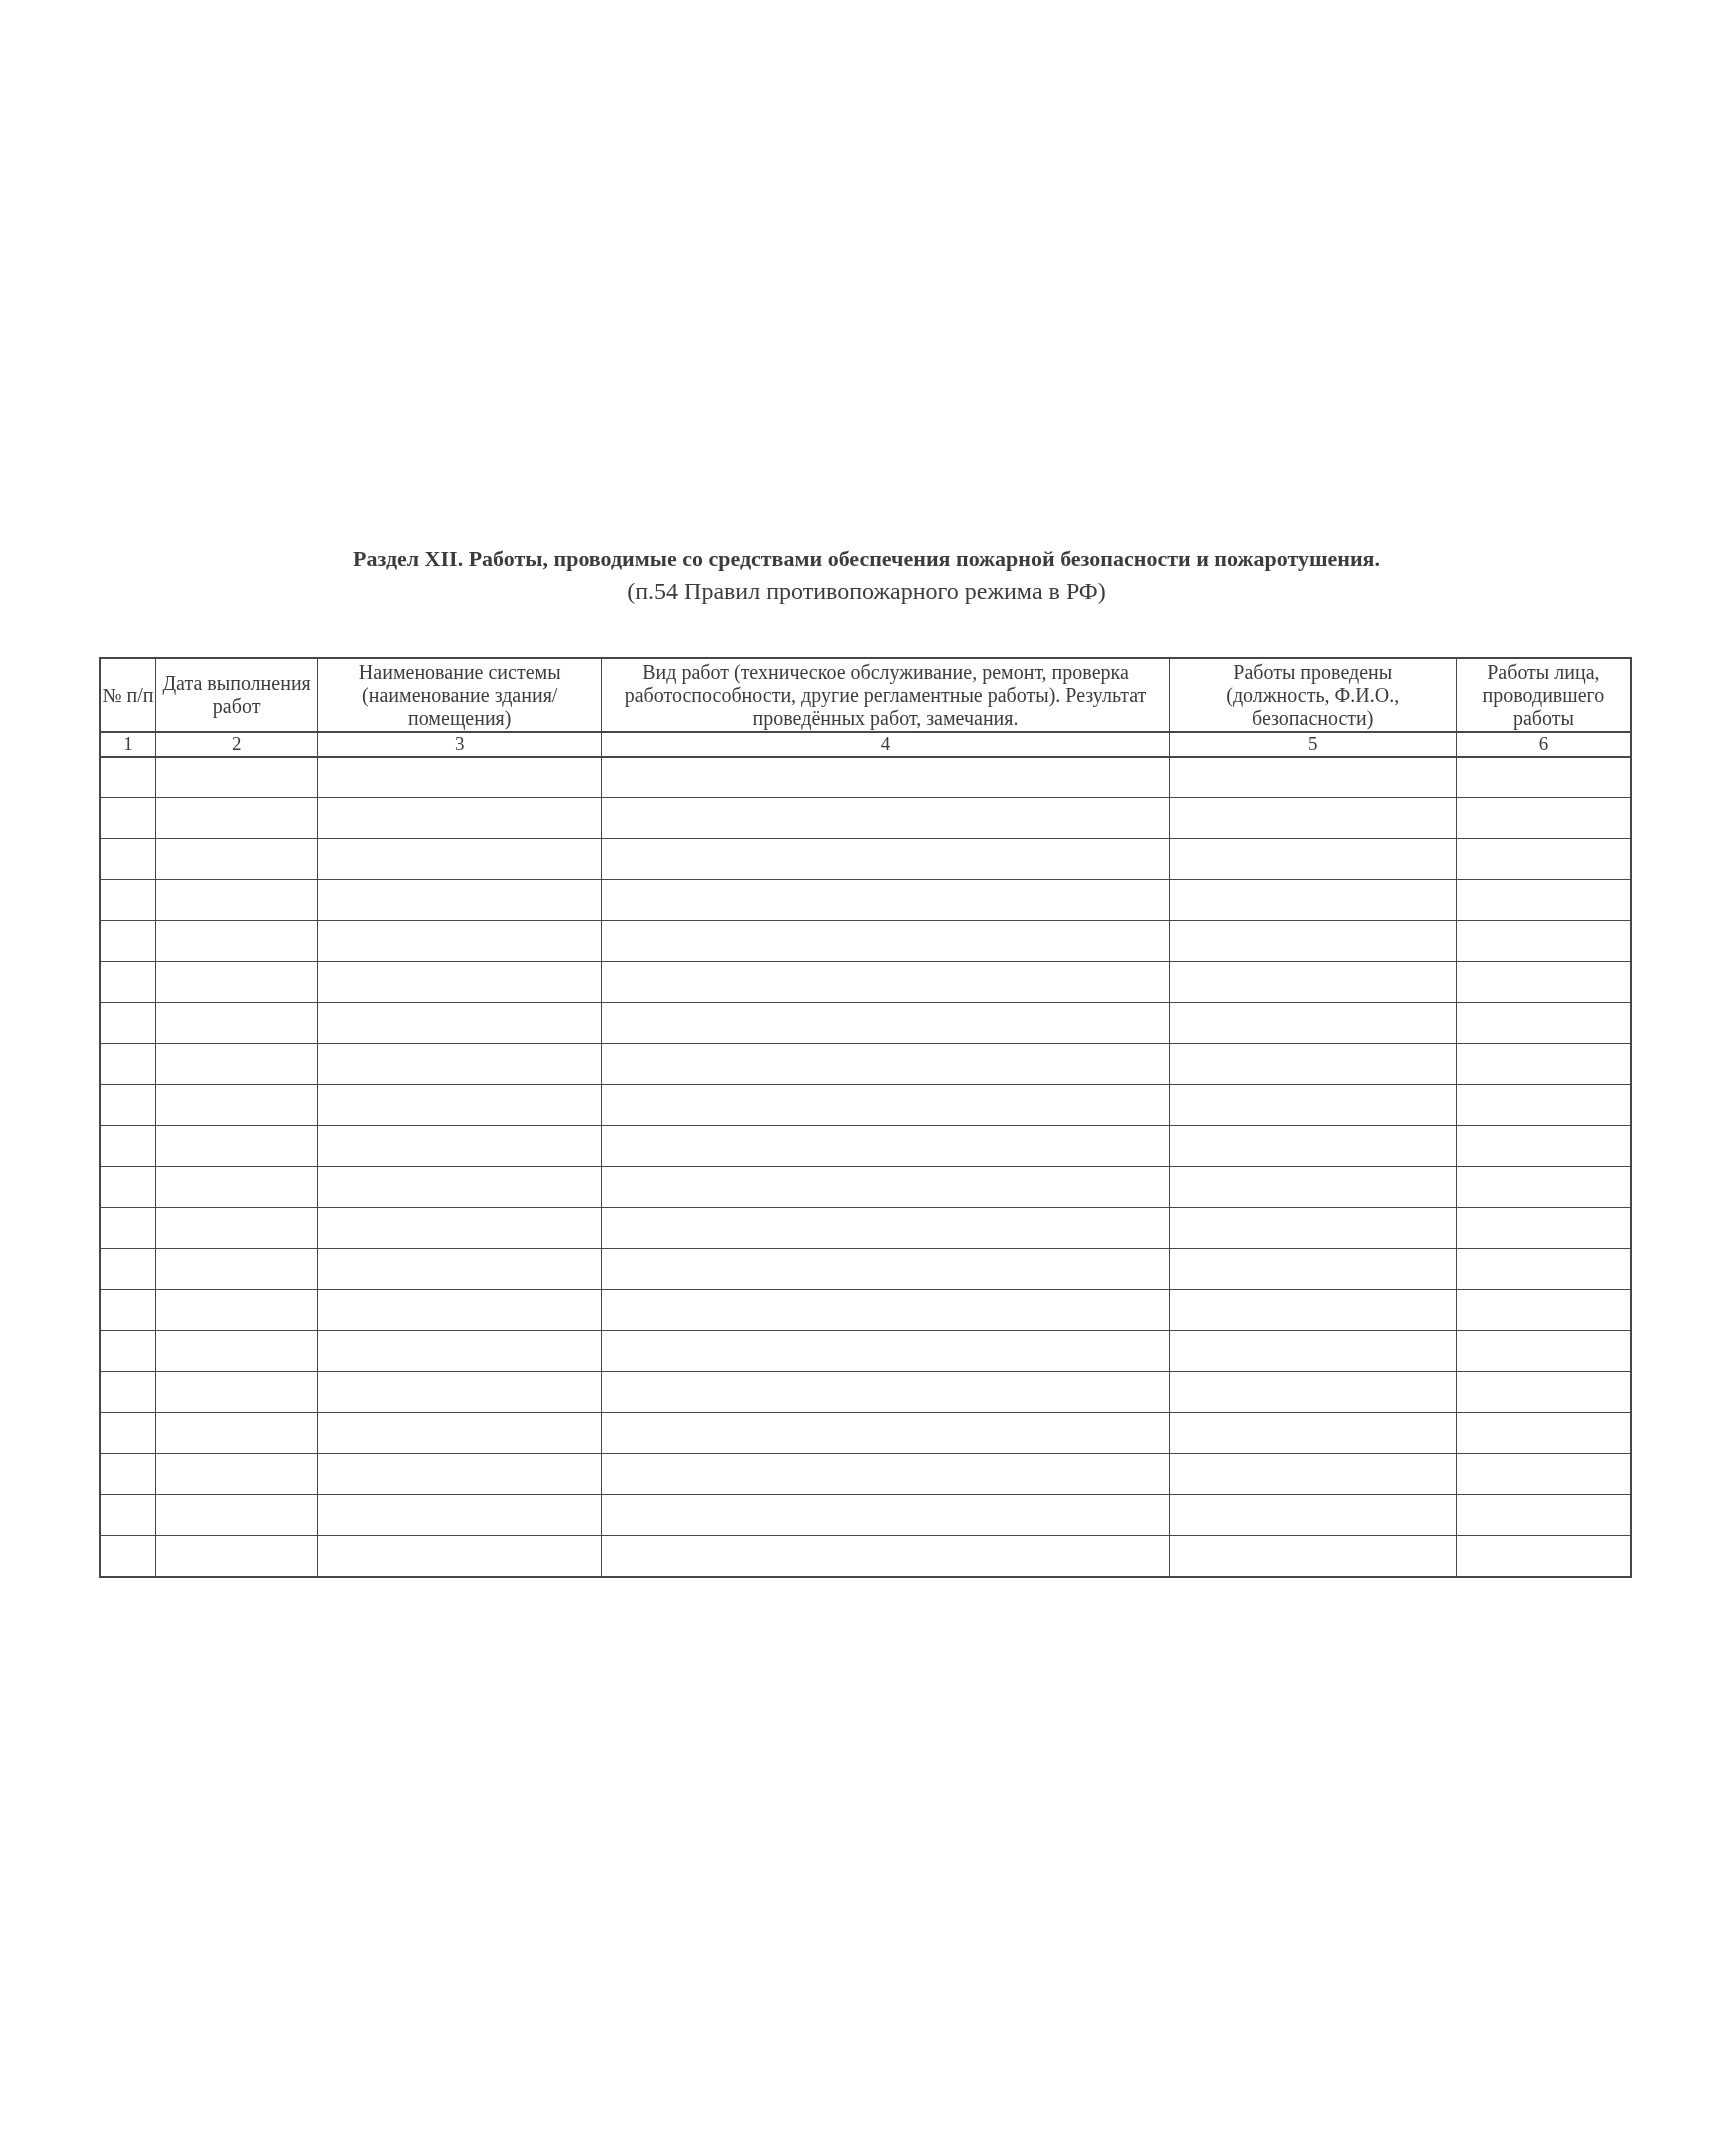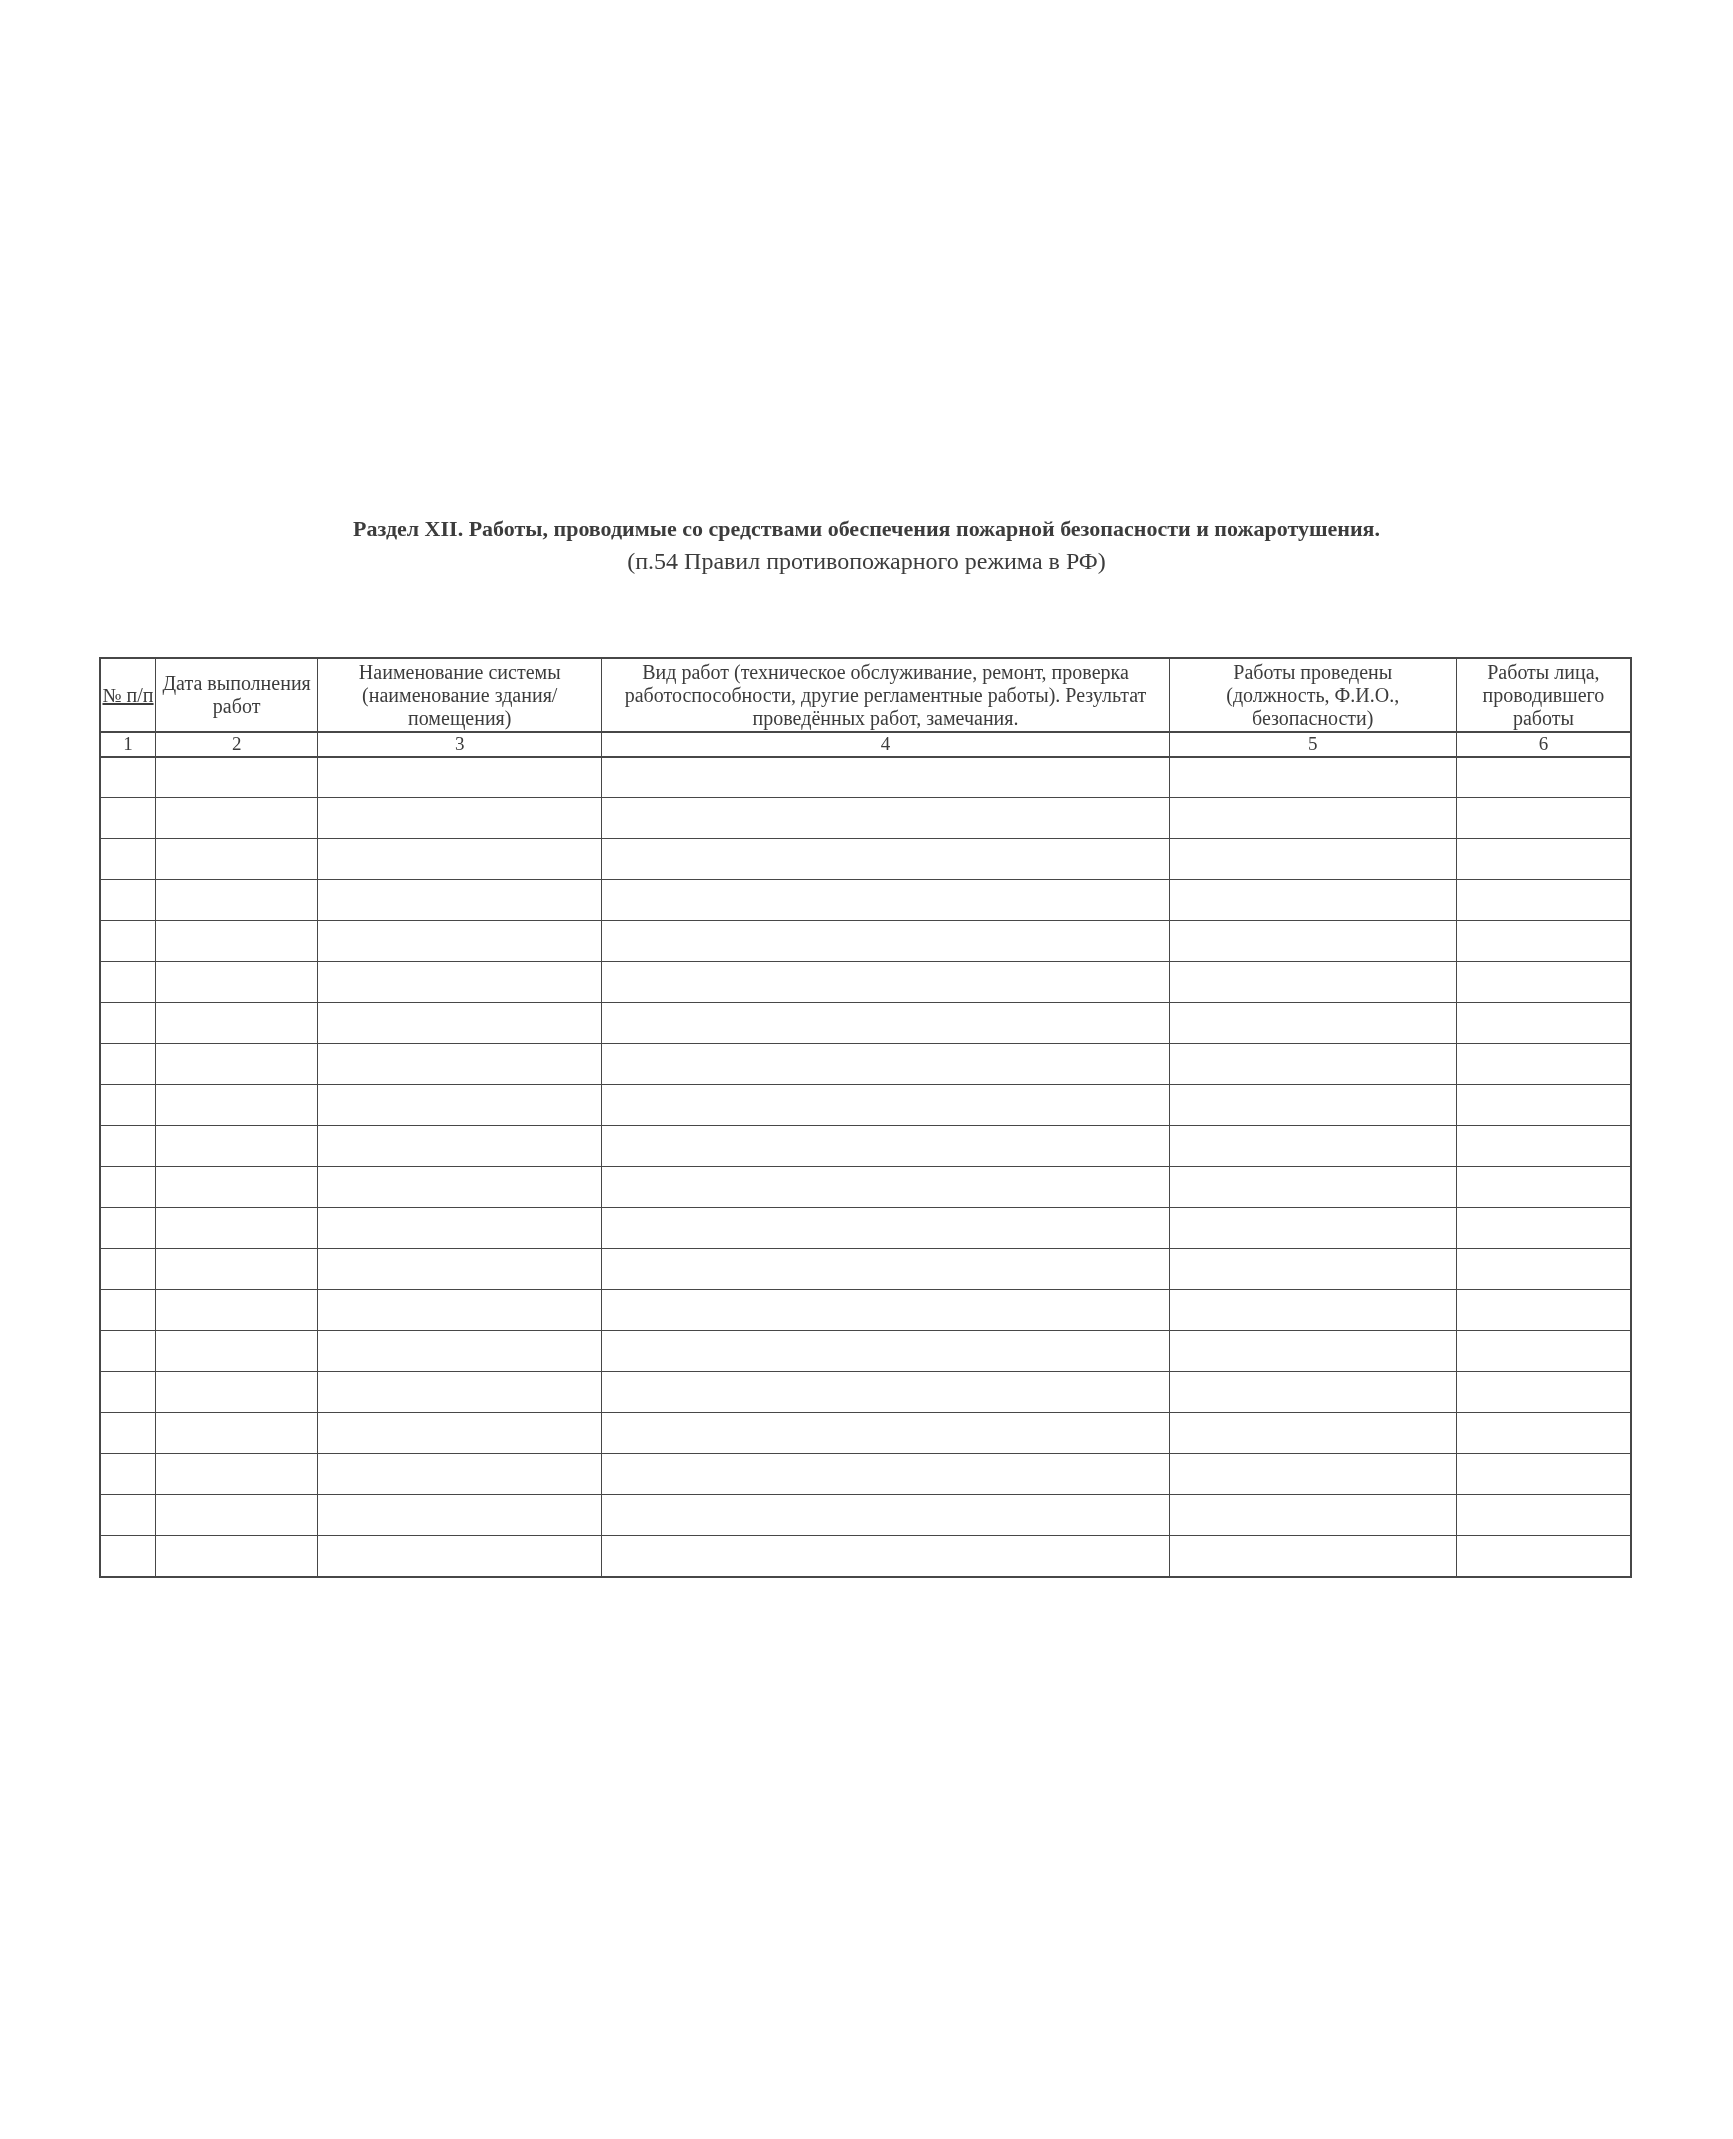--- a/index.html
+++ b/index.html
@@ -17,21 +17,21 @@
     position: relative;
     width: 1733px;
     height: 2140px;
     background: var(--page-bg);
     font-family: "Liberation Serif", "DejaVu Serif", serif;
     color: var(--text-color);
     overflow: hidden;
   }
   .title-block {
     position: absolute;
-    top: 512px;
+    top: 542px;
     left: 0;
     width: 100%;
     text-align: center;
     line-height: 33px;
   }
   .title-main {
     font-size: 22px;
     font-weight: bold;
   }
   .title-ref {
@@ -63,21 +63,21 @@
     overflow: hidden;
   }
   tr.header-row { height: 68px; }
   tr.header-row th {
     font-size: 20px;
     line-height: 23px;
     padding: 1.5px 4.4px;
     border-bottom: 2.2px solid var(--border-color);
   }
   tr.header-row th.col-performed { padding: 1.5px 33px; }
-  tr.header-row th.col-num { padding: 1.5px 1.5px; text-decoration: underline; }
+  tr.header-row th.col-num { padding: 1.5px 1.5px; }
   tr.number-row { height: 24.5px; }
   tr.number-row td {
     font-size: 19px;
     line-height: 22px;
     border-bottom: 2.2px solid var(--border-color);
   }
   tbody.entries tr { height: 41px; }
 </style>
 </head>
 <body>

